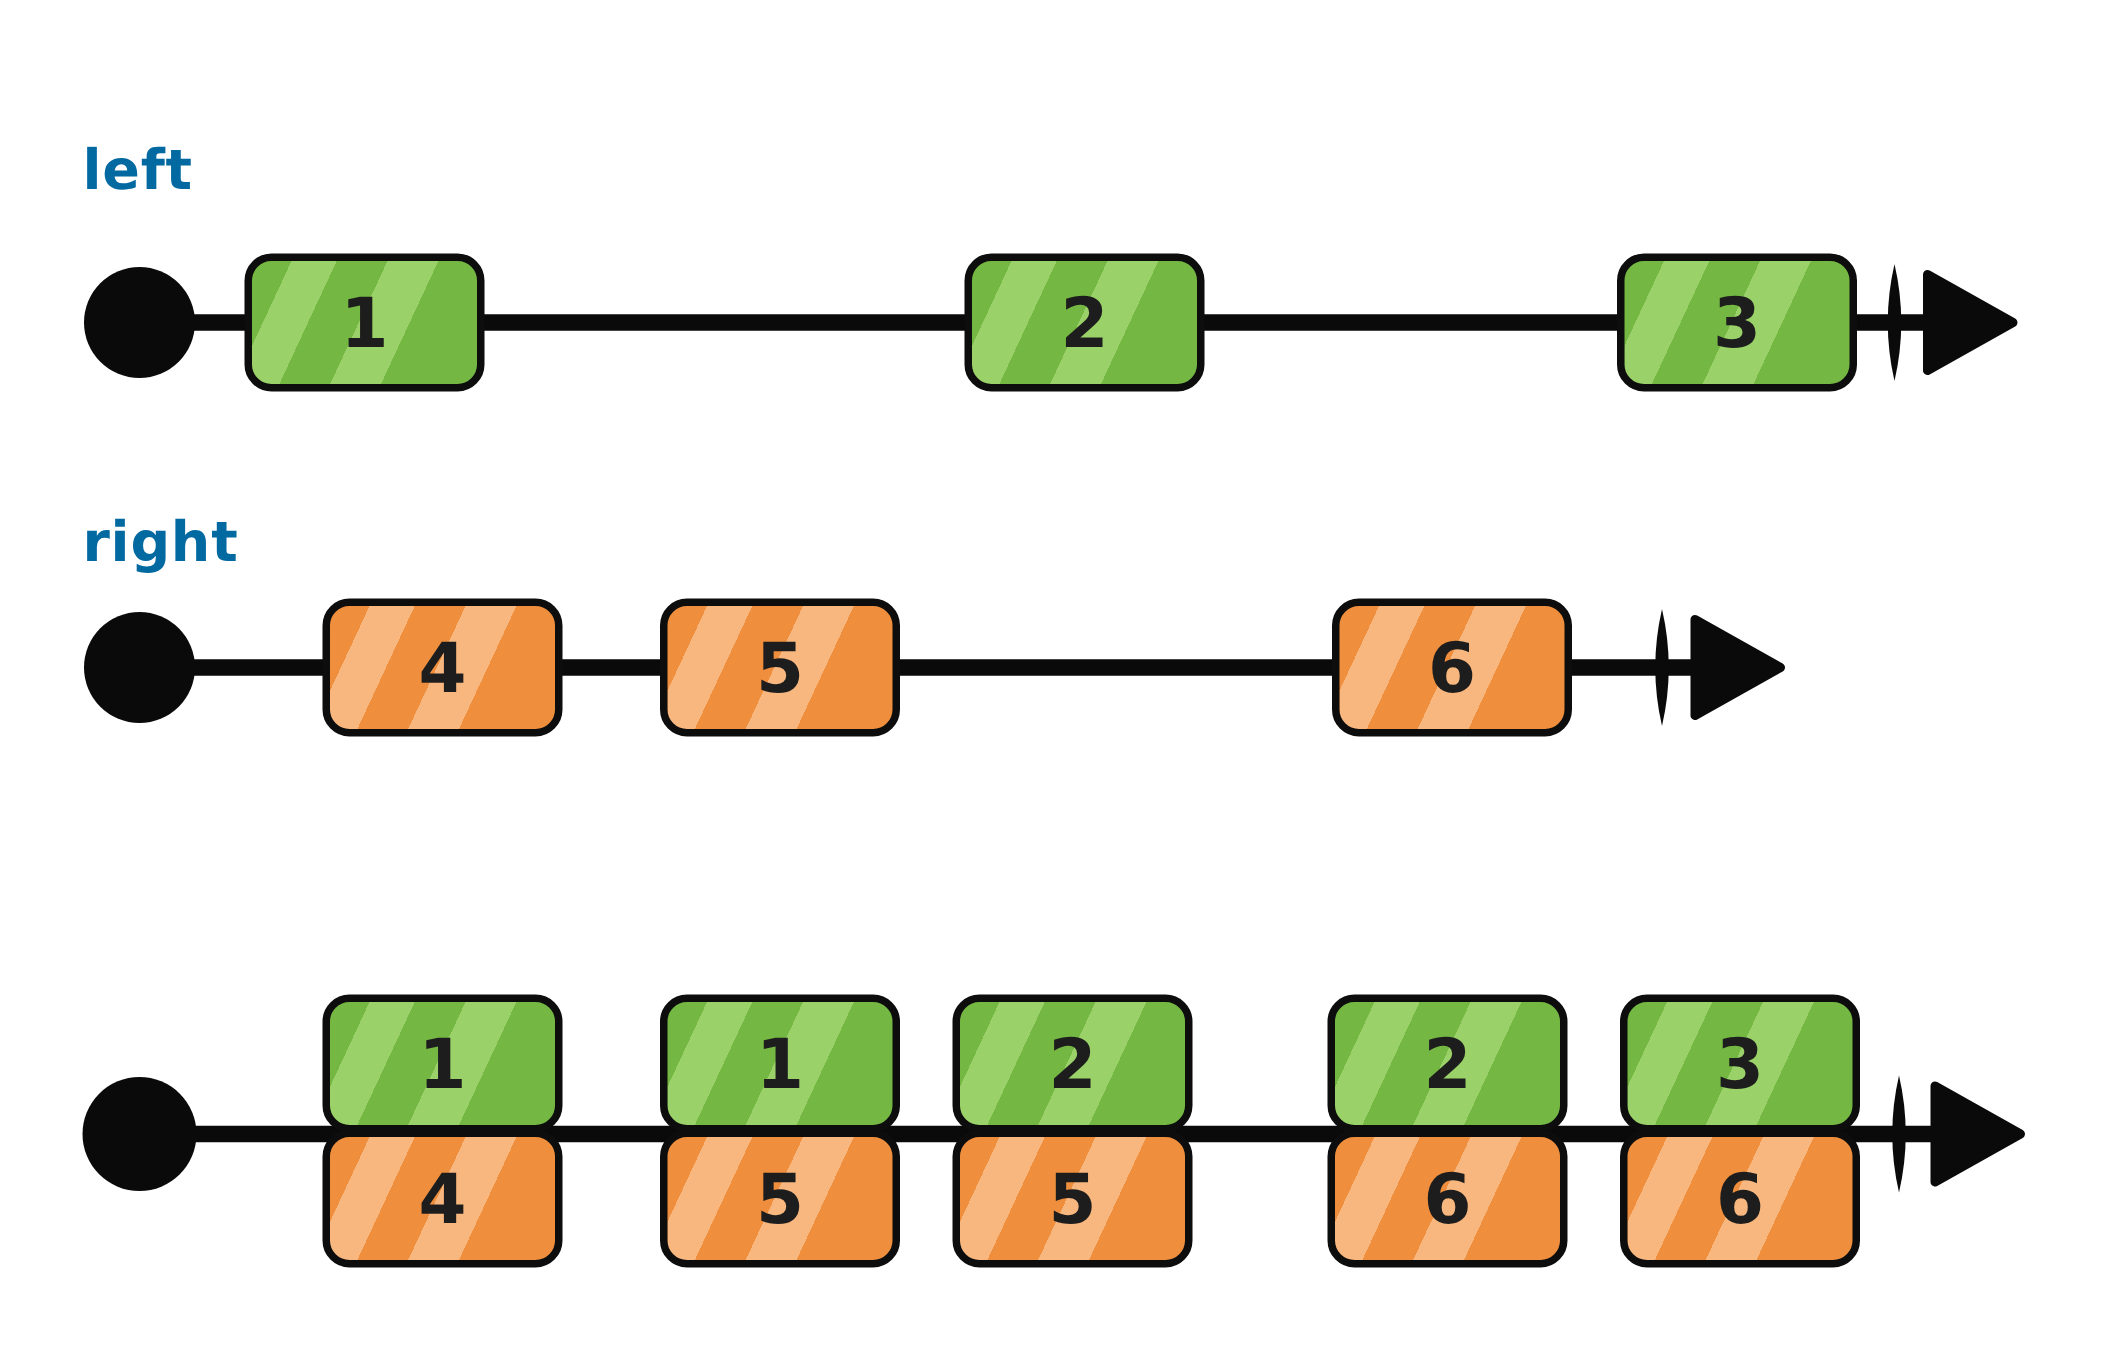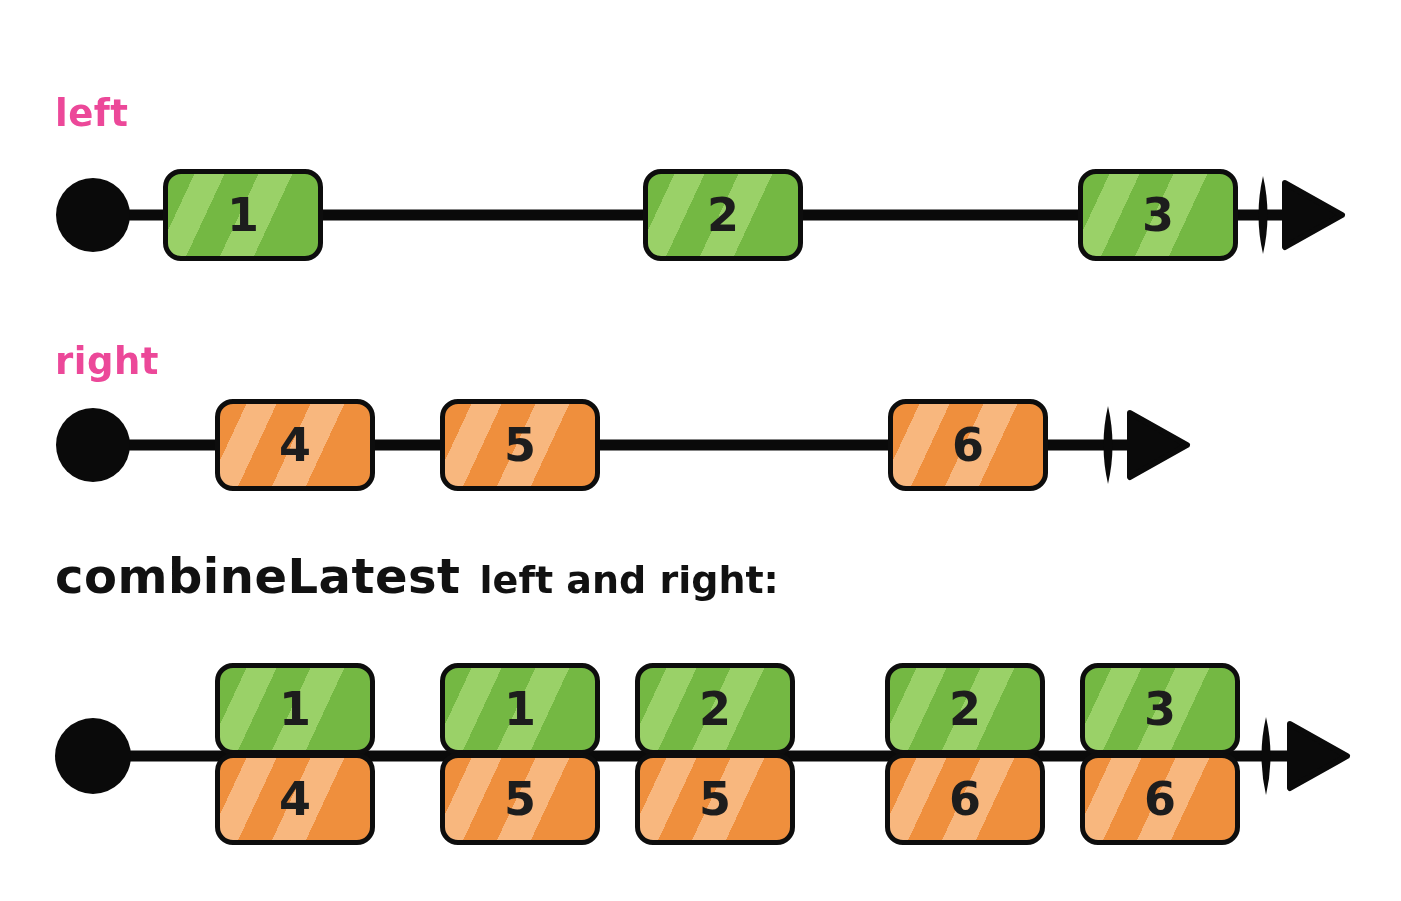--- a/index.html
+++ b/index.html
@@ -11,21 +11,21 @@
     overflow:hidden;
     color:#111;
   }
   .stage { position:absolute; inset:0; width:1401px; height:901px; }
   svg.rails { position:absolute; left:0; top:0; z-index:1; }
 
   .stream-label {
     position:absolute;
     font-size:37px;
     font-weight:700;
-    color:#ec4899;
+    color:#0369a1;
     letter-spacing:.5px;
     z-index:3;
     text-align:center;
   }
   #label-left  { left:55px; top:92px; }
   #label-right { left:55px; top:340px; }
 
   .heading { position:absolute; left:55px; top:548px; z-index:3; white-space:nowrap; }
   .heading .op   { font-size:48px; font-weight:800; letter-spacing:.5px; }
   .heading .rest { font-size:38px; font-weight:700; margin-left:14px; }
@@ -104,24 +104,20 @@
       <line x1="93" y1="756" x2="1295" y2="756" stroke="#0a0a0a" stroke-width="11" stroke-linecap="round"></line>
       <circle cx="93" cy="756" r="38" fill="#0a0a0a"></circle>
       <path d="M1266 717 Q1275 756 1266 795 Q1257 756 1266 717 Z" fill="#0a0a0a"></path>
       <polygon points="1290,724 1347,756 1290,788" fill="#0a0a0a" stroke="#0a0a0a" stroke-width="6" stroke-linejoin="round"></polygon>
     </g>
   </svg>
 
   <div class="stream-label" id="label-left">left</div>
   <div class="stream-label" id="label-right">right</div>
 
-  <div class="heading">
-    <span class="op">combineLatest</span>
-    <span class="rest">left and right:</span>
-  </div>
 
   <div class="marble green" id="m-left-1">
     <span class="marble-value">1</span>
   </div>
   <div class="marble green" id="m-left-2">
     <span class="marble-value">2</span>
   </div>
   <div class="marble green" id="m-left-3">
     <span class="marble-value">3</span>
   </div>

